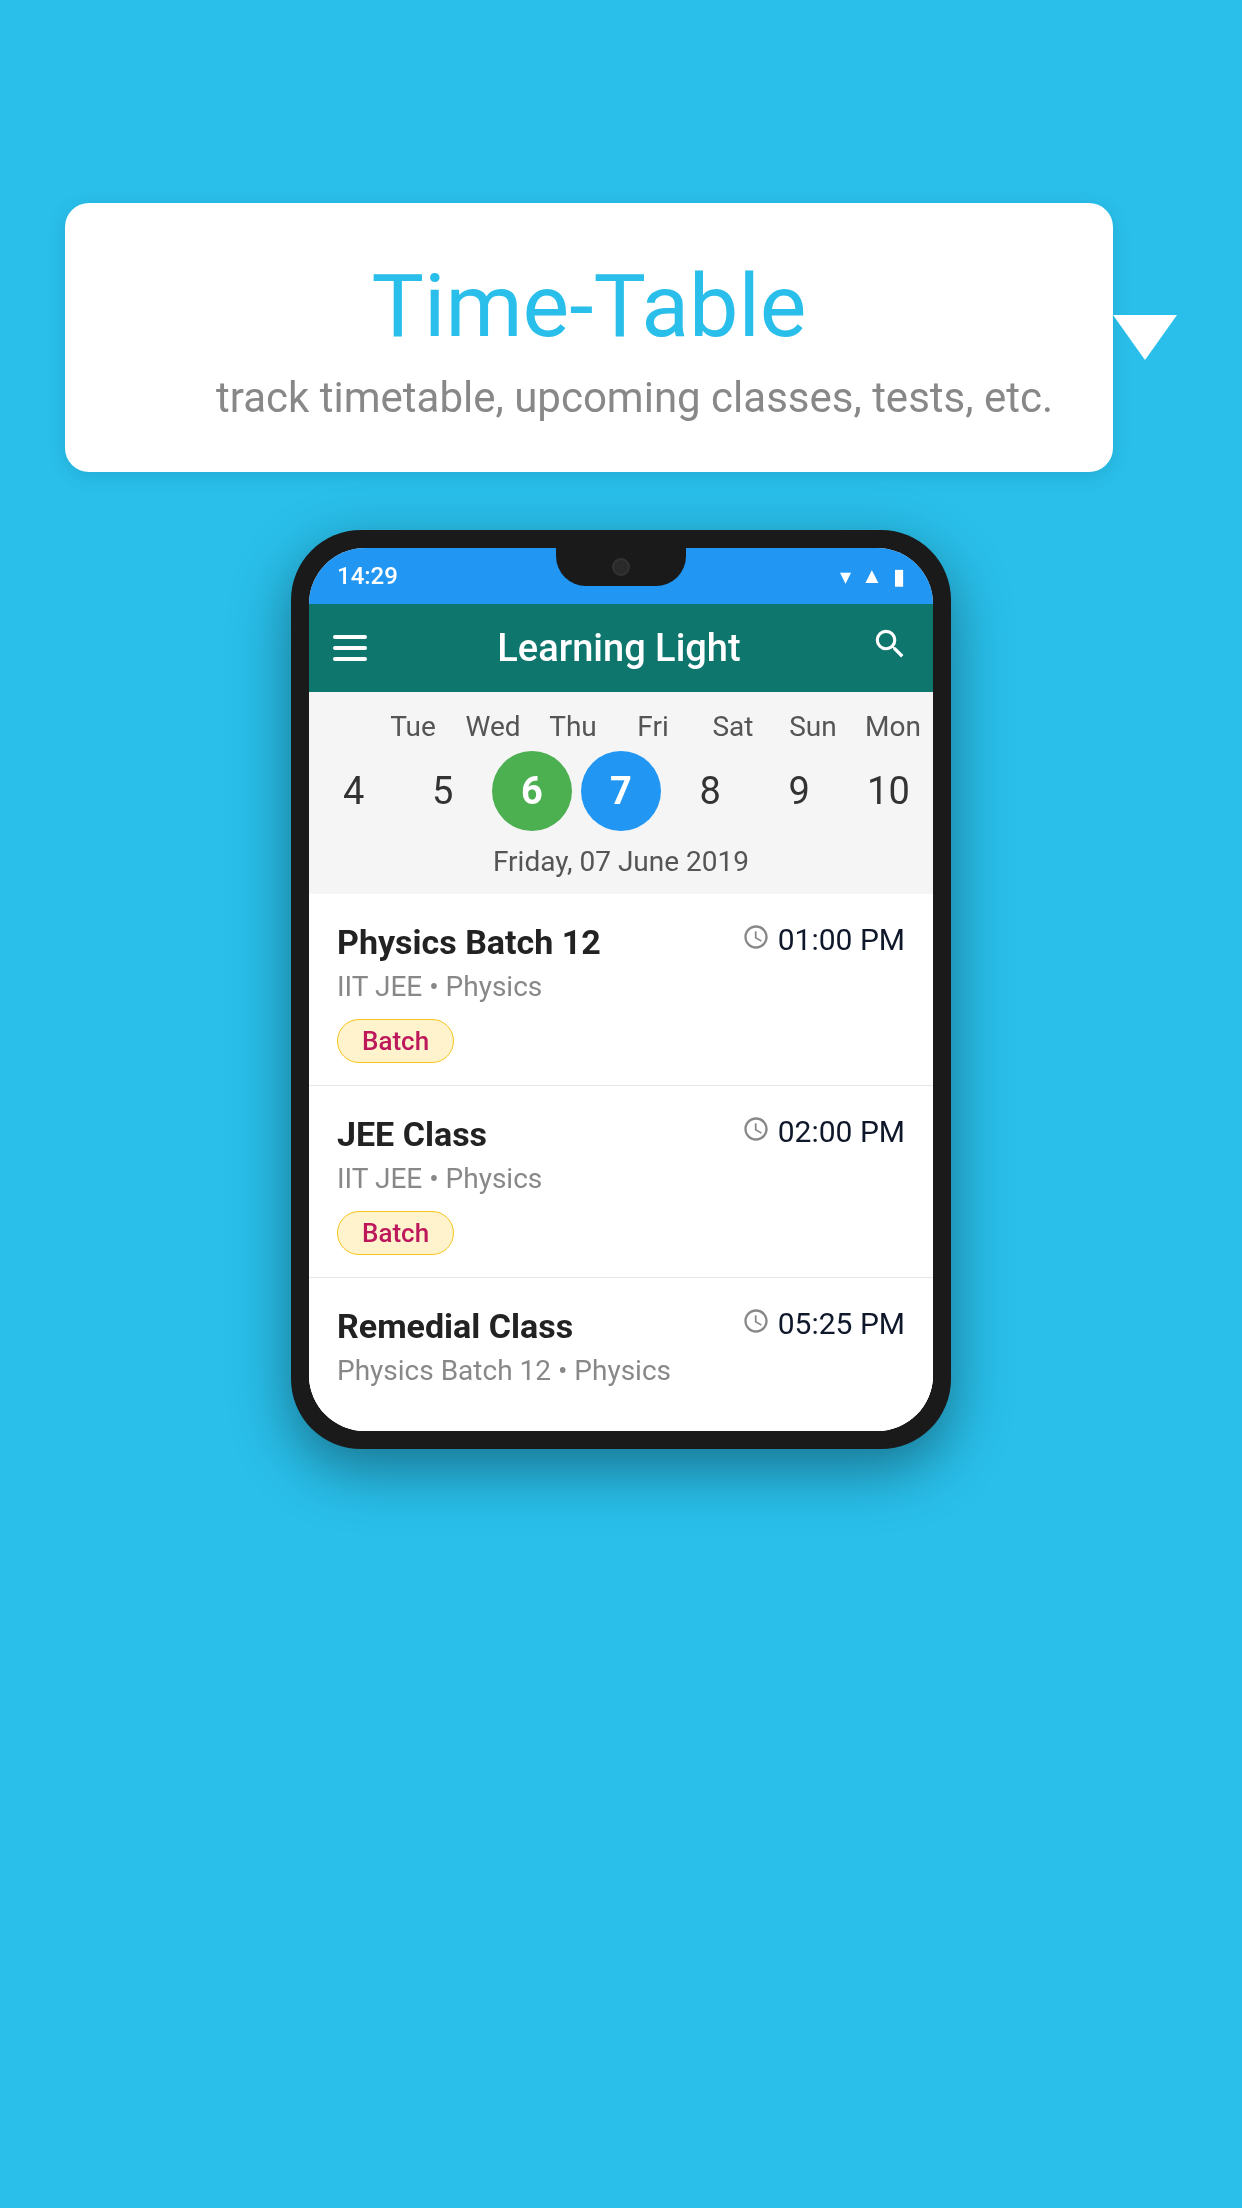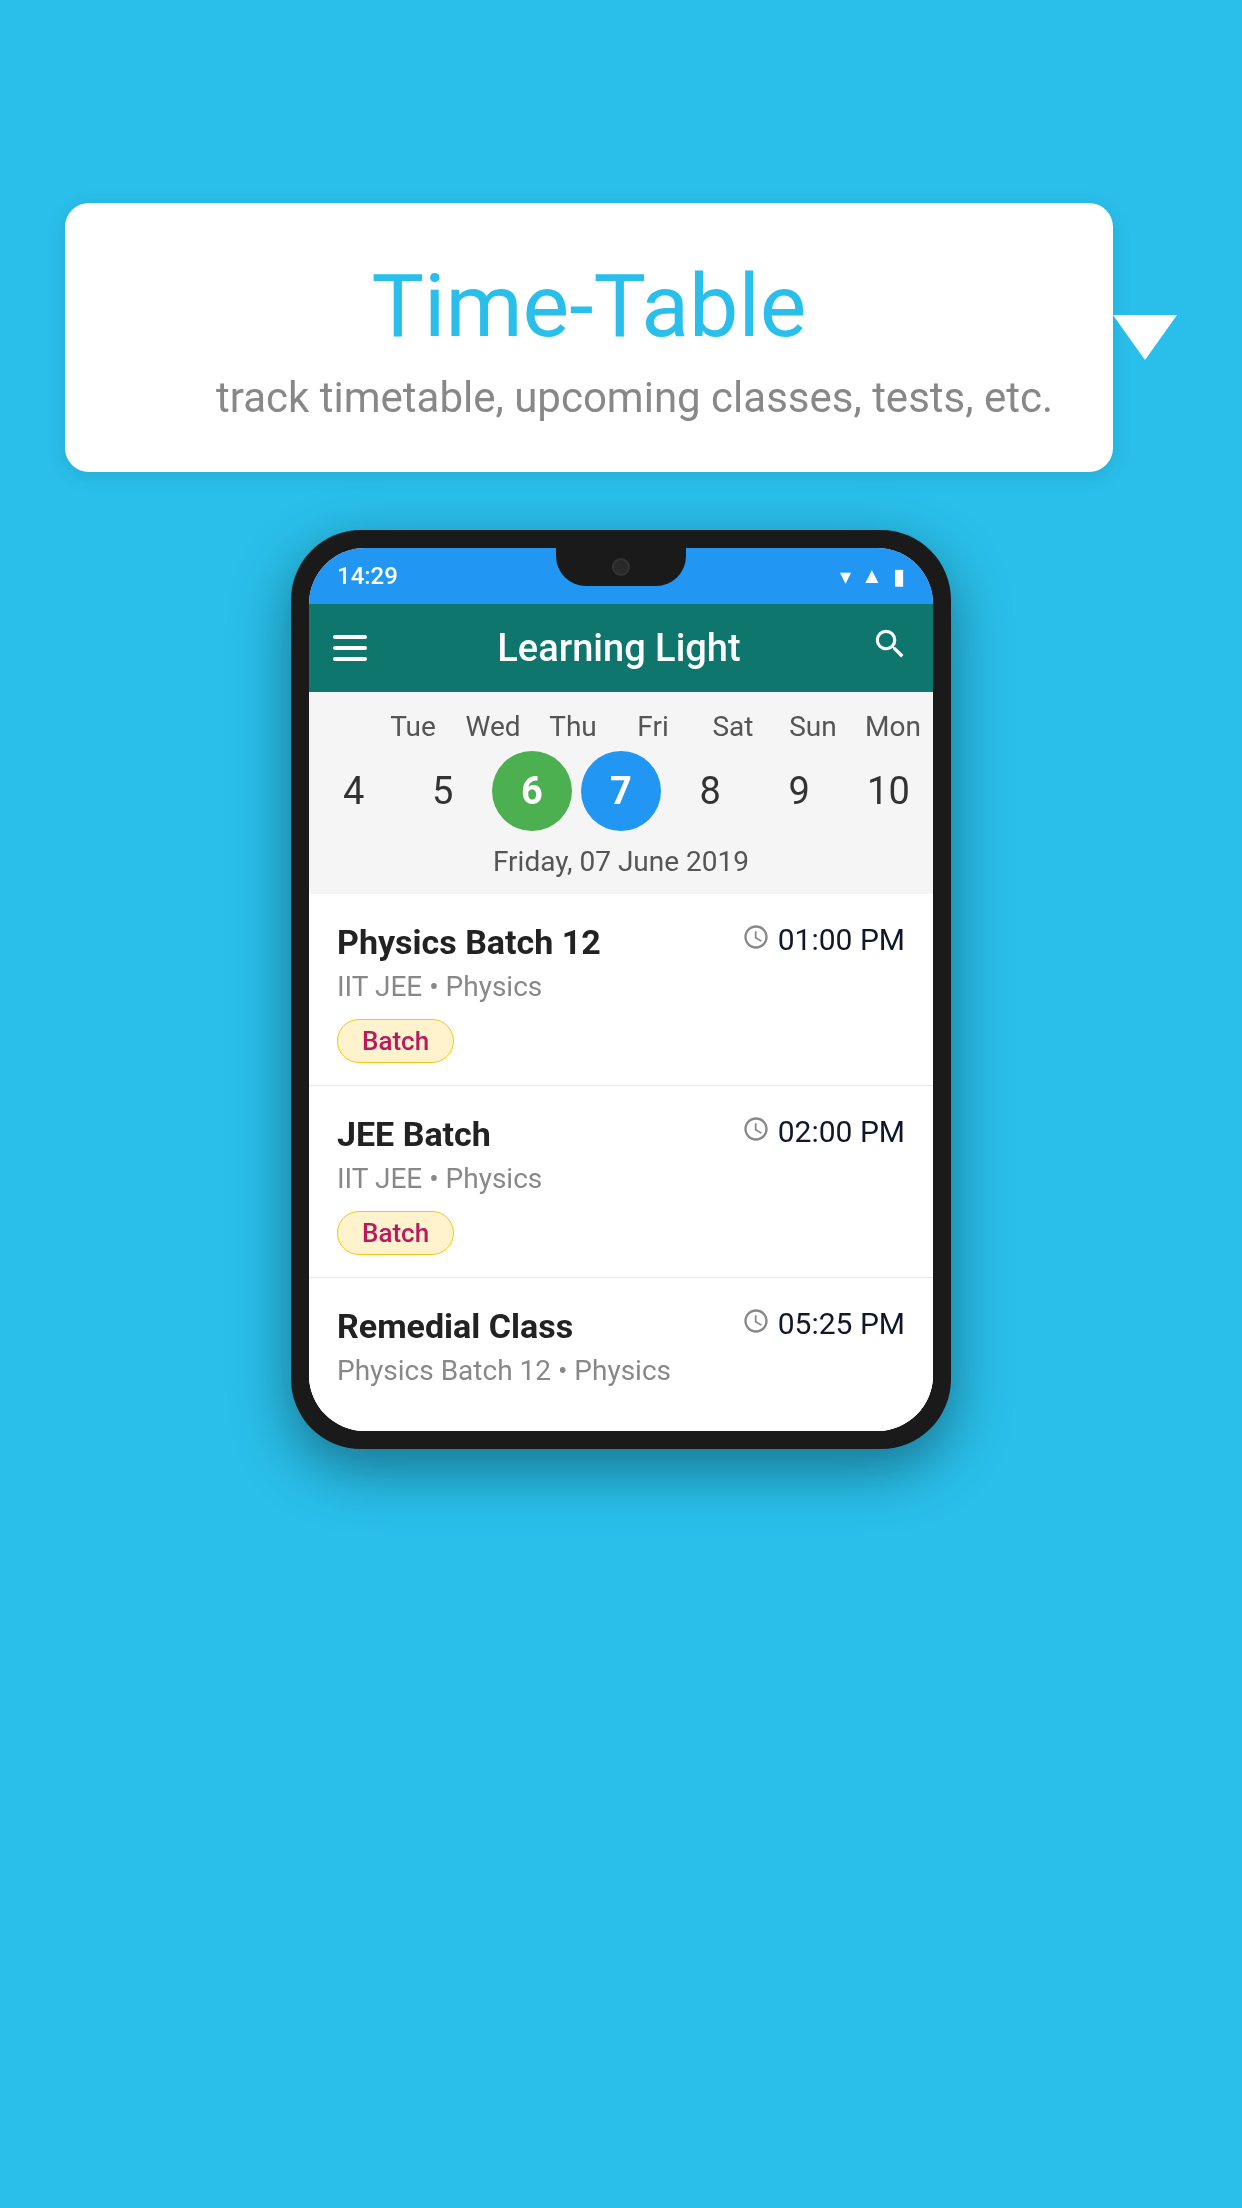--- a/index.html
+++ b/index.html
@@ -366,21 +366,21 @@
             </span>
             <span>01:00 PM</span>
           </div>
         </div>
         <div class="schedule-subtitle">IIT JEE • Physics</div>
         <span class="batch-badge">Batch</span>
       </div>
 
       <div class="schedule-item">
         <div class="schedule-item-header">
-          <div class="schedule-title">JEE Batch</div>
+          <div class="schedule-title">JEE Class</div>
           <div class="schedule-time">
             <span class="clock-icon">
               <svg width="28" height="28" viewBox="0 0 24 24" fill="#888">
                 <path d="M11.99 2C6.47 2 2 6.48 2 12s4.47 10 9.99 10C17.52 22 22 17.52 22 12S17.52 2 11.99 2zM12 20c-4.42 0-8-3.58-8-8s3.58-8 8-8 8 3.58 8 8-3.58 8-8 8zm.5-13H11v6l5.25 3.15.75-1.23-4.5-2.67V7z"></path>
               </svg>
             </span>
             <span>02:00 PM</span>
           </div>
         </div>
         <div class="schedule-subtitle">IIT JEE • Physics</div>

